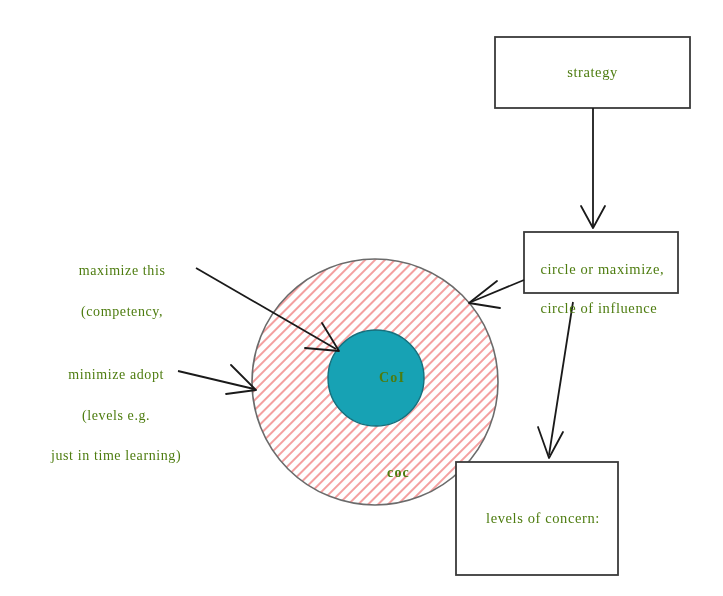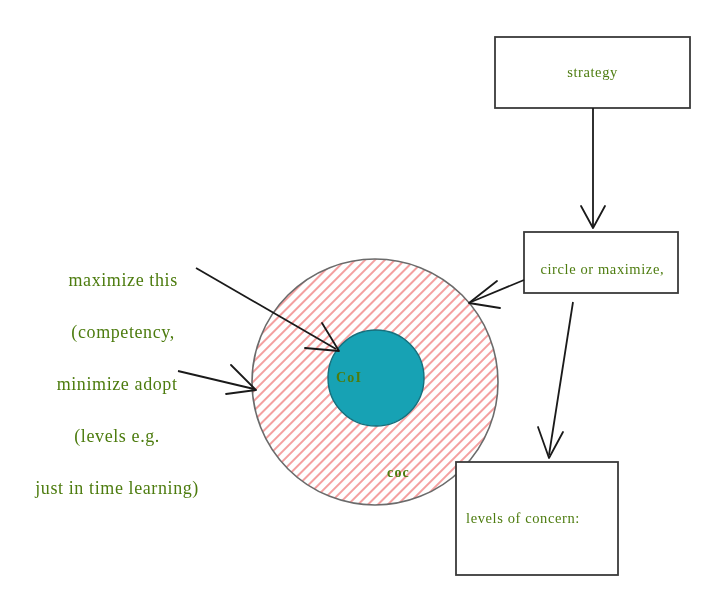--- a/index.html
+++ b/index.html
@@ -37,21 +37,21 @@
   .box-label {
     font-size: 14.5px;
     text-align: center;
   }
 
   .box-label.left-align {
     text-align: left;
   }
 
   .annotation {
-    font-size: 18px;
+    font-size: 14px;
     text-align: center;
     line-height: 1.45;
   }
 
   .circle-label {
     font-size: 14px;
     font-weight: 600;
     letter-spacing: 1.2px;
   }
 
@@ -71,20 +71,21 @@
 
   
   #levels-label {
     left: 466px;
     top: 470px;
     width: 148px;
   }
   #levels-label .levels-head {
     display: block;
     text-align: left;
+    margin-left: 20px;
   }
   #levels-label .levels-item {
     display: block;
     text-align: center;
     padding-left: 10px;
   }
 
   
   #annotation-maximize {
     left: 18px;
@@ -92,24 +93,24 @@
     width: 200px;
   }
   #annotation-minimize {
     left: 0px;
     top: 345px;
     width: 224px;
   }
 
   
   #coi-label {
-    left: 336px;
+    left: 352px;
     top: 369px;
     width: 80px;
-    text-align: left;
+    text-align: center;
   }
   #coc-label {
     left: 340px;
     top: 464px;
     width: 70px;
     text-align: right;
   }
 </style>
 </head>
 <body>
@@ -155,20 +156,21 @@
   <g>
     <line x1="178" y1="371" x2="254" y2="389" stroke="#1a1a1a" stroke-width="1.8"></line>
     <polyline points="231,365 256,390 226,394" fill="none" stroke="#1a1a1a" stroke-width="1.8" stroke-linecap="round" stroke-linejoin="round"></polyline>
   </g>
 </svg>
 
 <div class="txt box-label" id="strategy-label">strategy</div>
 
 <div class="txt box-label left-align" id="coc-coi-label">
   <span>circle or maximize,</span><br>
+  <span>circle of influence</span>
 </div>
 
 <div class="txt box-label" id="levels-label">
   <span class="levels-head">levels of concern:</span>
   
   
   
 </div>
 
 <div class="txt annotation" id="annotation-maximize">

